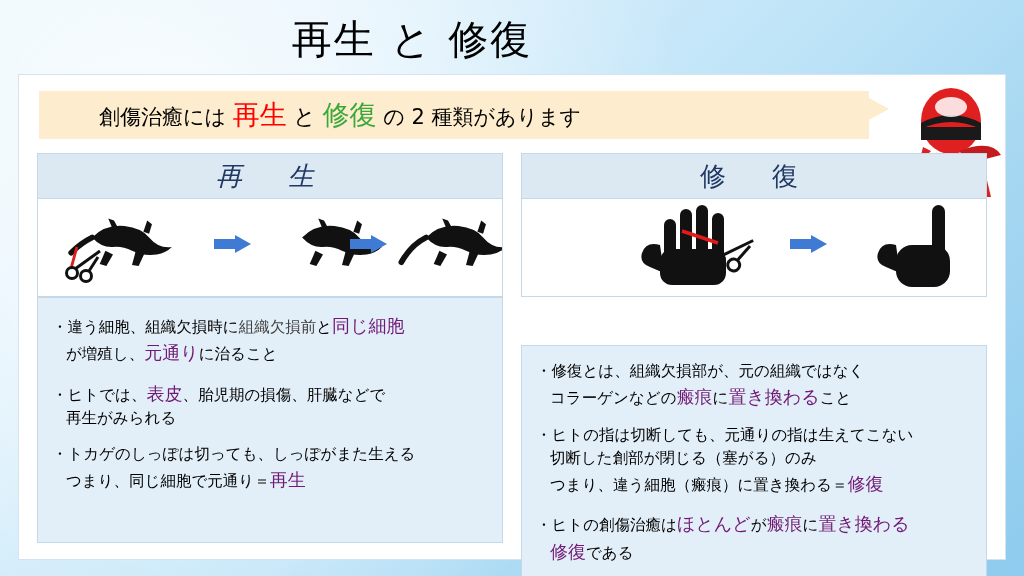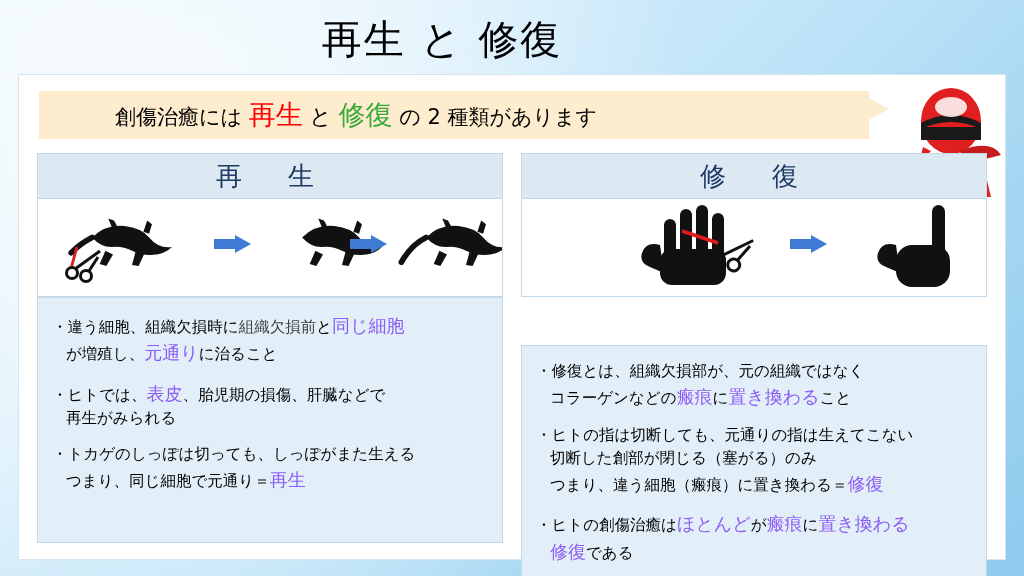--- a/index.html
+++ b/index.html
@@ -32,21 +32,20 @@
     position: absolute;
     left: 0;
     top: 12px;
     width: 824px;
     text-align: center;
     font-size: 40px;
     letter-spacing: 2px;
     color: #000000;
     font-family: "DejaVu Sans", "Liberation Sans", sans-serif;
     font-weight: normal;
-    margin-left: 30px;
   }
   .panel {
     position: absolute;
     left: 18px;
     top: 74px;
     width: 988px;
     height: 486px;
     background: #ffffff;
     border: 1px solid #d5e3ee;
     box-sizing: border-box;
@@ -55,21 +54,21 @@
   .callout {
     position: absolute;
     left: 20px;
     top: 16px;
     width: 830px;
     height: 48px;
     background: #fdeccd;
     display: flex;
     align-items: center;
     box-sizing: border-box;
-    padding-left: 76px;
+    padding-left: 60px;
   }
   .callout-tail {
     position: absolute;
     left: 848px;
     top: 22px;
     width: 0; height: 0;
     border-top: 12px solid transparent;
     border-bottom: 12px solid transparent;
     border-left: 22px solid #fdeccd;
   }
@@ -107,21 +106,21 @@
     border: 1px solid #c3d8e8;
     box-sizing: border-box;
     display: flex;
     align-items: center;
     justify-content: center;
     font-size: 26px;
     letter-spacing: 10px;
     color: #1f3864;
     font-family: "DejaVu Sans", "Liberation Sans", sans-serif;
   }
-  .col-head.left  { left: 18px;  width: 466px; }
+  .col-head.left  { left: 18px;  width: 466px; font-style: italic; }
   .col-head.right { left: 502px; width: 466px; }
 
   .col-img {
     position: absolute;
     top: 124px;
     height: 98px;
     background: #ffffff;
     border: 1px solid #c3d8e8;
     border-top: none;
     box-sizing: border-box;
@@ -143,21 +142,21 @@
 
   .bullet {
     font-size: 15.5px;
     line-height: 1.5;
     color: #000;
     margin-bottom: 13px;
     font-family: "DejaVu Sans", "Liberation Sans", sans-serif;
   }
   .bullet .l2 { display: block; padding-left: 14px; }
   .red   { color: #404040; }
-  .redbig{ color: #8b5cf6; font-size: 18px; }
+  .redbig{ color: #701a75; font-size: 18px; }
   .fig { position: absolute; }
 </style>
 </head>
 <body>
 
 <div class="slide">
 
   <div class="title">再生 と 修復</div>
 
   <div class="panel">

